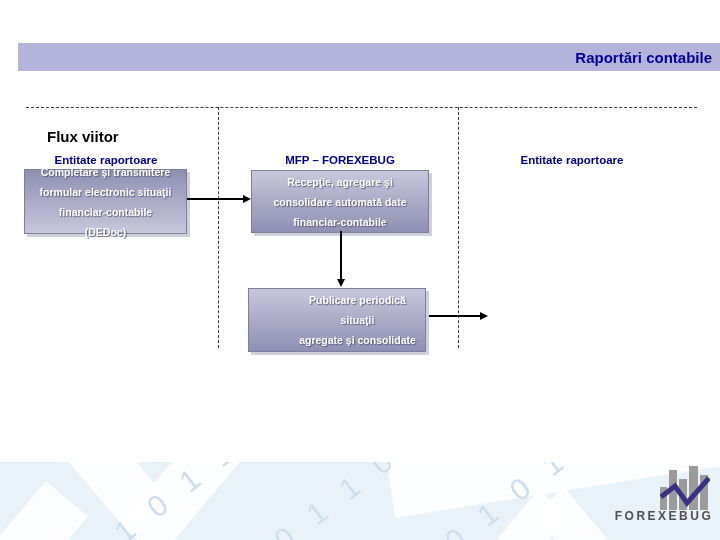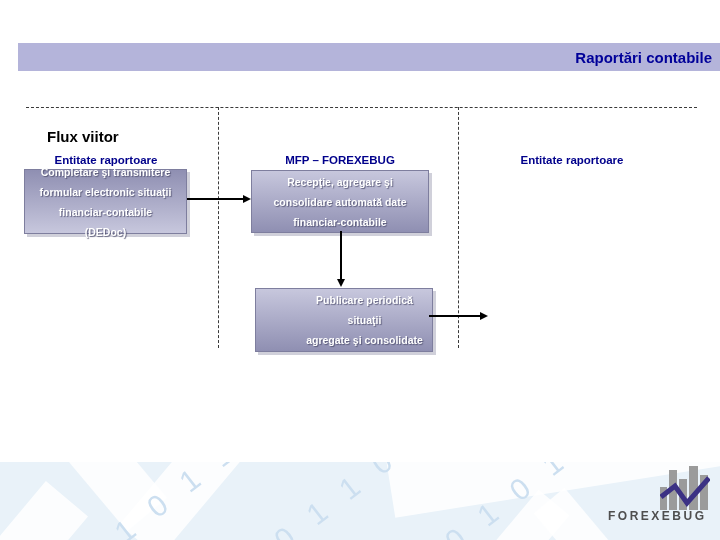--- a/index.html
+++ b/index.html
@@ -27,21 +27,21 @@
     position:absolute;border:1px solid #7e7e9e;box-sizing:border-box;
     box-shadow:3px 3px 0 rgba(150,150,172,.45);
     display:flex;align-items:center;justify-content:center;
     color:#ffffff;font-weight:bold;font-size:10.5px;line-height:20px;text-align:center;
     padding:4px 6px;white-space:pre-line;text-shadow:1px 1px 1px rgba(70,70,100,.75);
   }
   .dark-top{background:linear-gradient(180deg,#8f8fb2 0%,#c7c7dd 100%);}
   .light-top{background:linear-gradient(180deg,#c7c7dd 0%,#8f8fb2 100%);}
   .box-a{left:24px;top:169px;width:163px;height:65px;}
   .box-b{left:251px;top:170px;width:178px;height:63px;}
-  .box-c{left:255px;top:288px;width:178px;height:64px;padding-left:47px;}
+  .box-c{left:248px;top:288px;width:178px;height:64px;padding-left:47px;}
   .box-d{left:488px;top:288px;width:168px;height:57px;}
   
   .arrow-h{position:absolute;height:8px;}
   .arrow-h .shaft{position:absolute;left:0;right:6px;top:3px;height:2px;background:#000;}
   .arrow-h .head{position:absolute;right:0;top:0;width:0;height:0;
     border-left:8px solid #000;border-top:4px solid transparent;border-bottom:4px solid transparent;}
   .a1{left:187px;top:195px;width:64px;}
   .a3{left:429px;top:312px;width:59px;}
   .arrow-v{position:absolute;width:8px;}
   .arrow-v .shaft{position:absolute;top:0;bottom:6px;left:3px;width:2px;background:#000;}
@@ -58,21 +58,21 @@
   .c5{left:505px;top:30px;width:40px;height:90px;transform:rotate(40deg);}
   .c6{left:558px;top:28px;width:40px;height:90px;transform:rotate(-40deg);}
   .digits{
     position:absolute;z-index:2;color:#ccdff0;font-size:30px;letter-spacing:8px;
     font-weight:normal;transform:rotate(-38deg);white-space:nowrap;
   }
   .d1{left:62px;top:12px;} .d2{left:226px;top:32px;} .d3{left:388px;top:8px;}
   .slogan{position:absolute;left:460px;top:19px;z-index:3;font-size:10.5px;color:#8a8a8a;}
   .logo{position:absolute;left:660px;top:4px;z-index:3;}
   .brand{
-    position:absolute;left:608px;top:47px;z-index:3;width:112px;
+    position:absolute;left:608px;top:47px;z-index:3;width:112px;text-align:center;
     font-size:12px;font-weight:bold;letter-spacing:2.5px;color:#4f4f4f;
   }
 </style>
 </head>
 <body>
 
 <div class="slide">
 
   <div class="titlebar">
     <span class="title">Raportări contabile</span>

